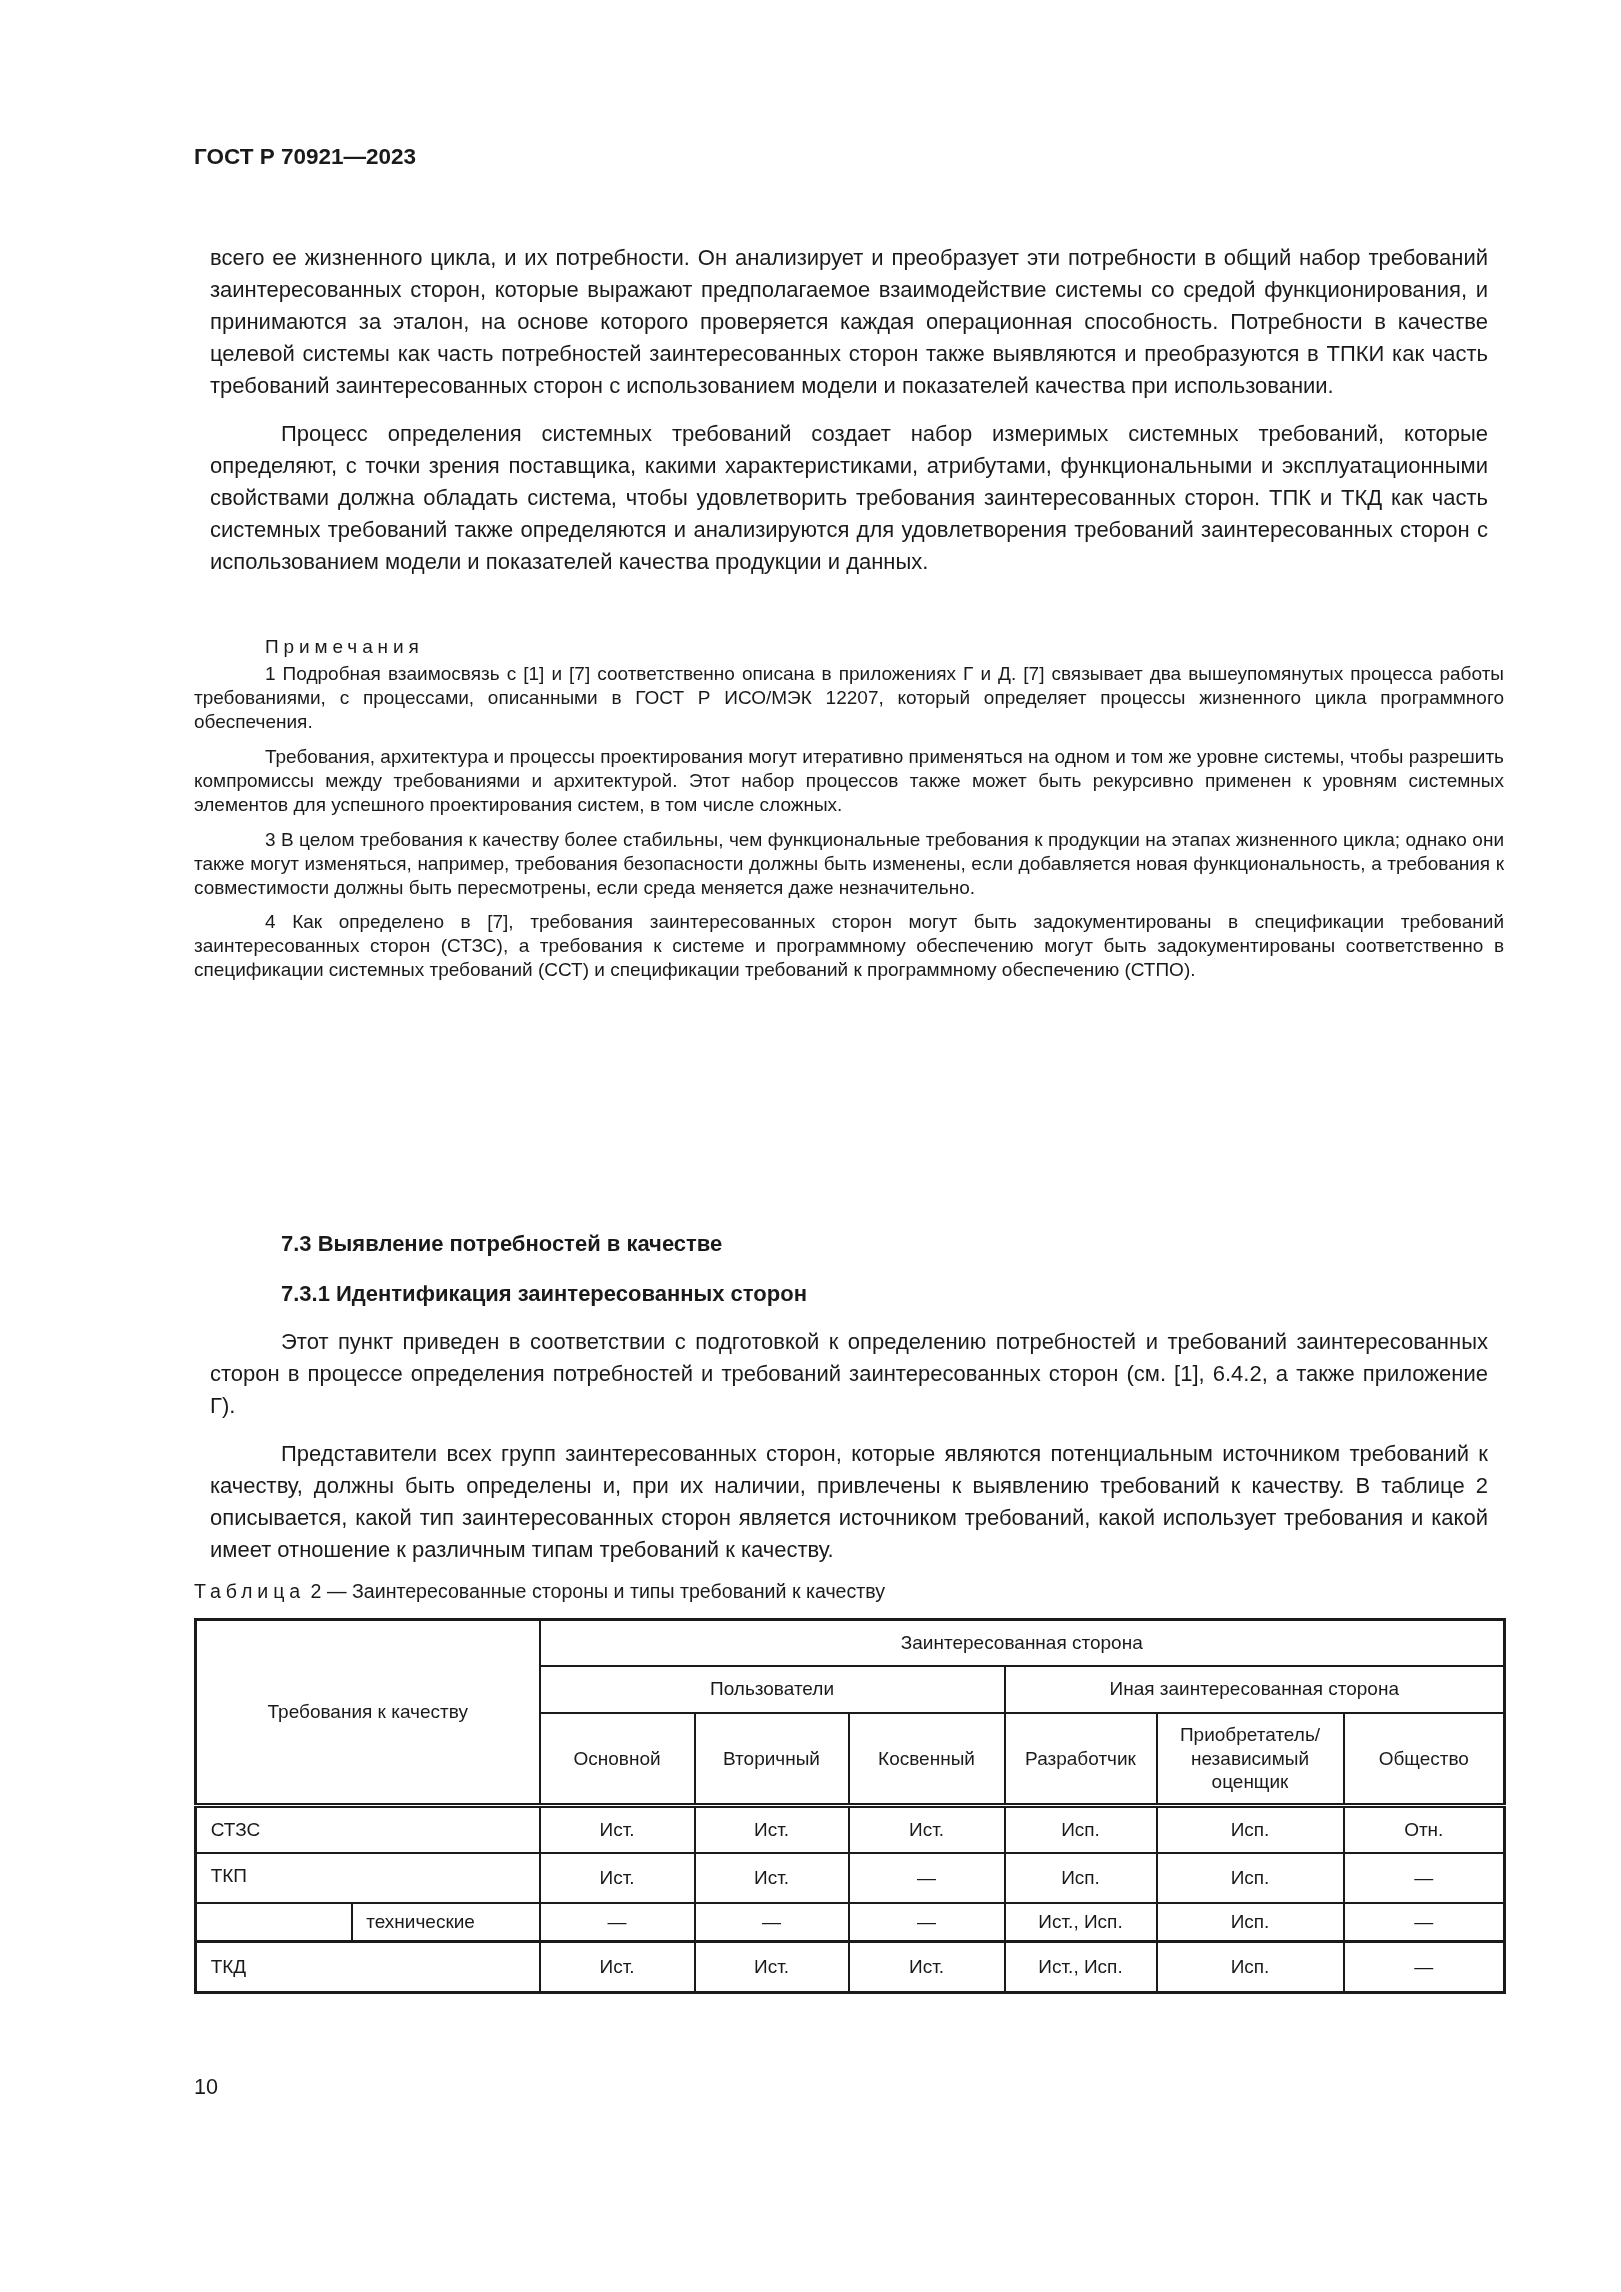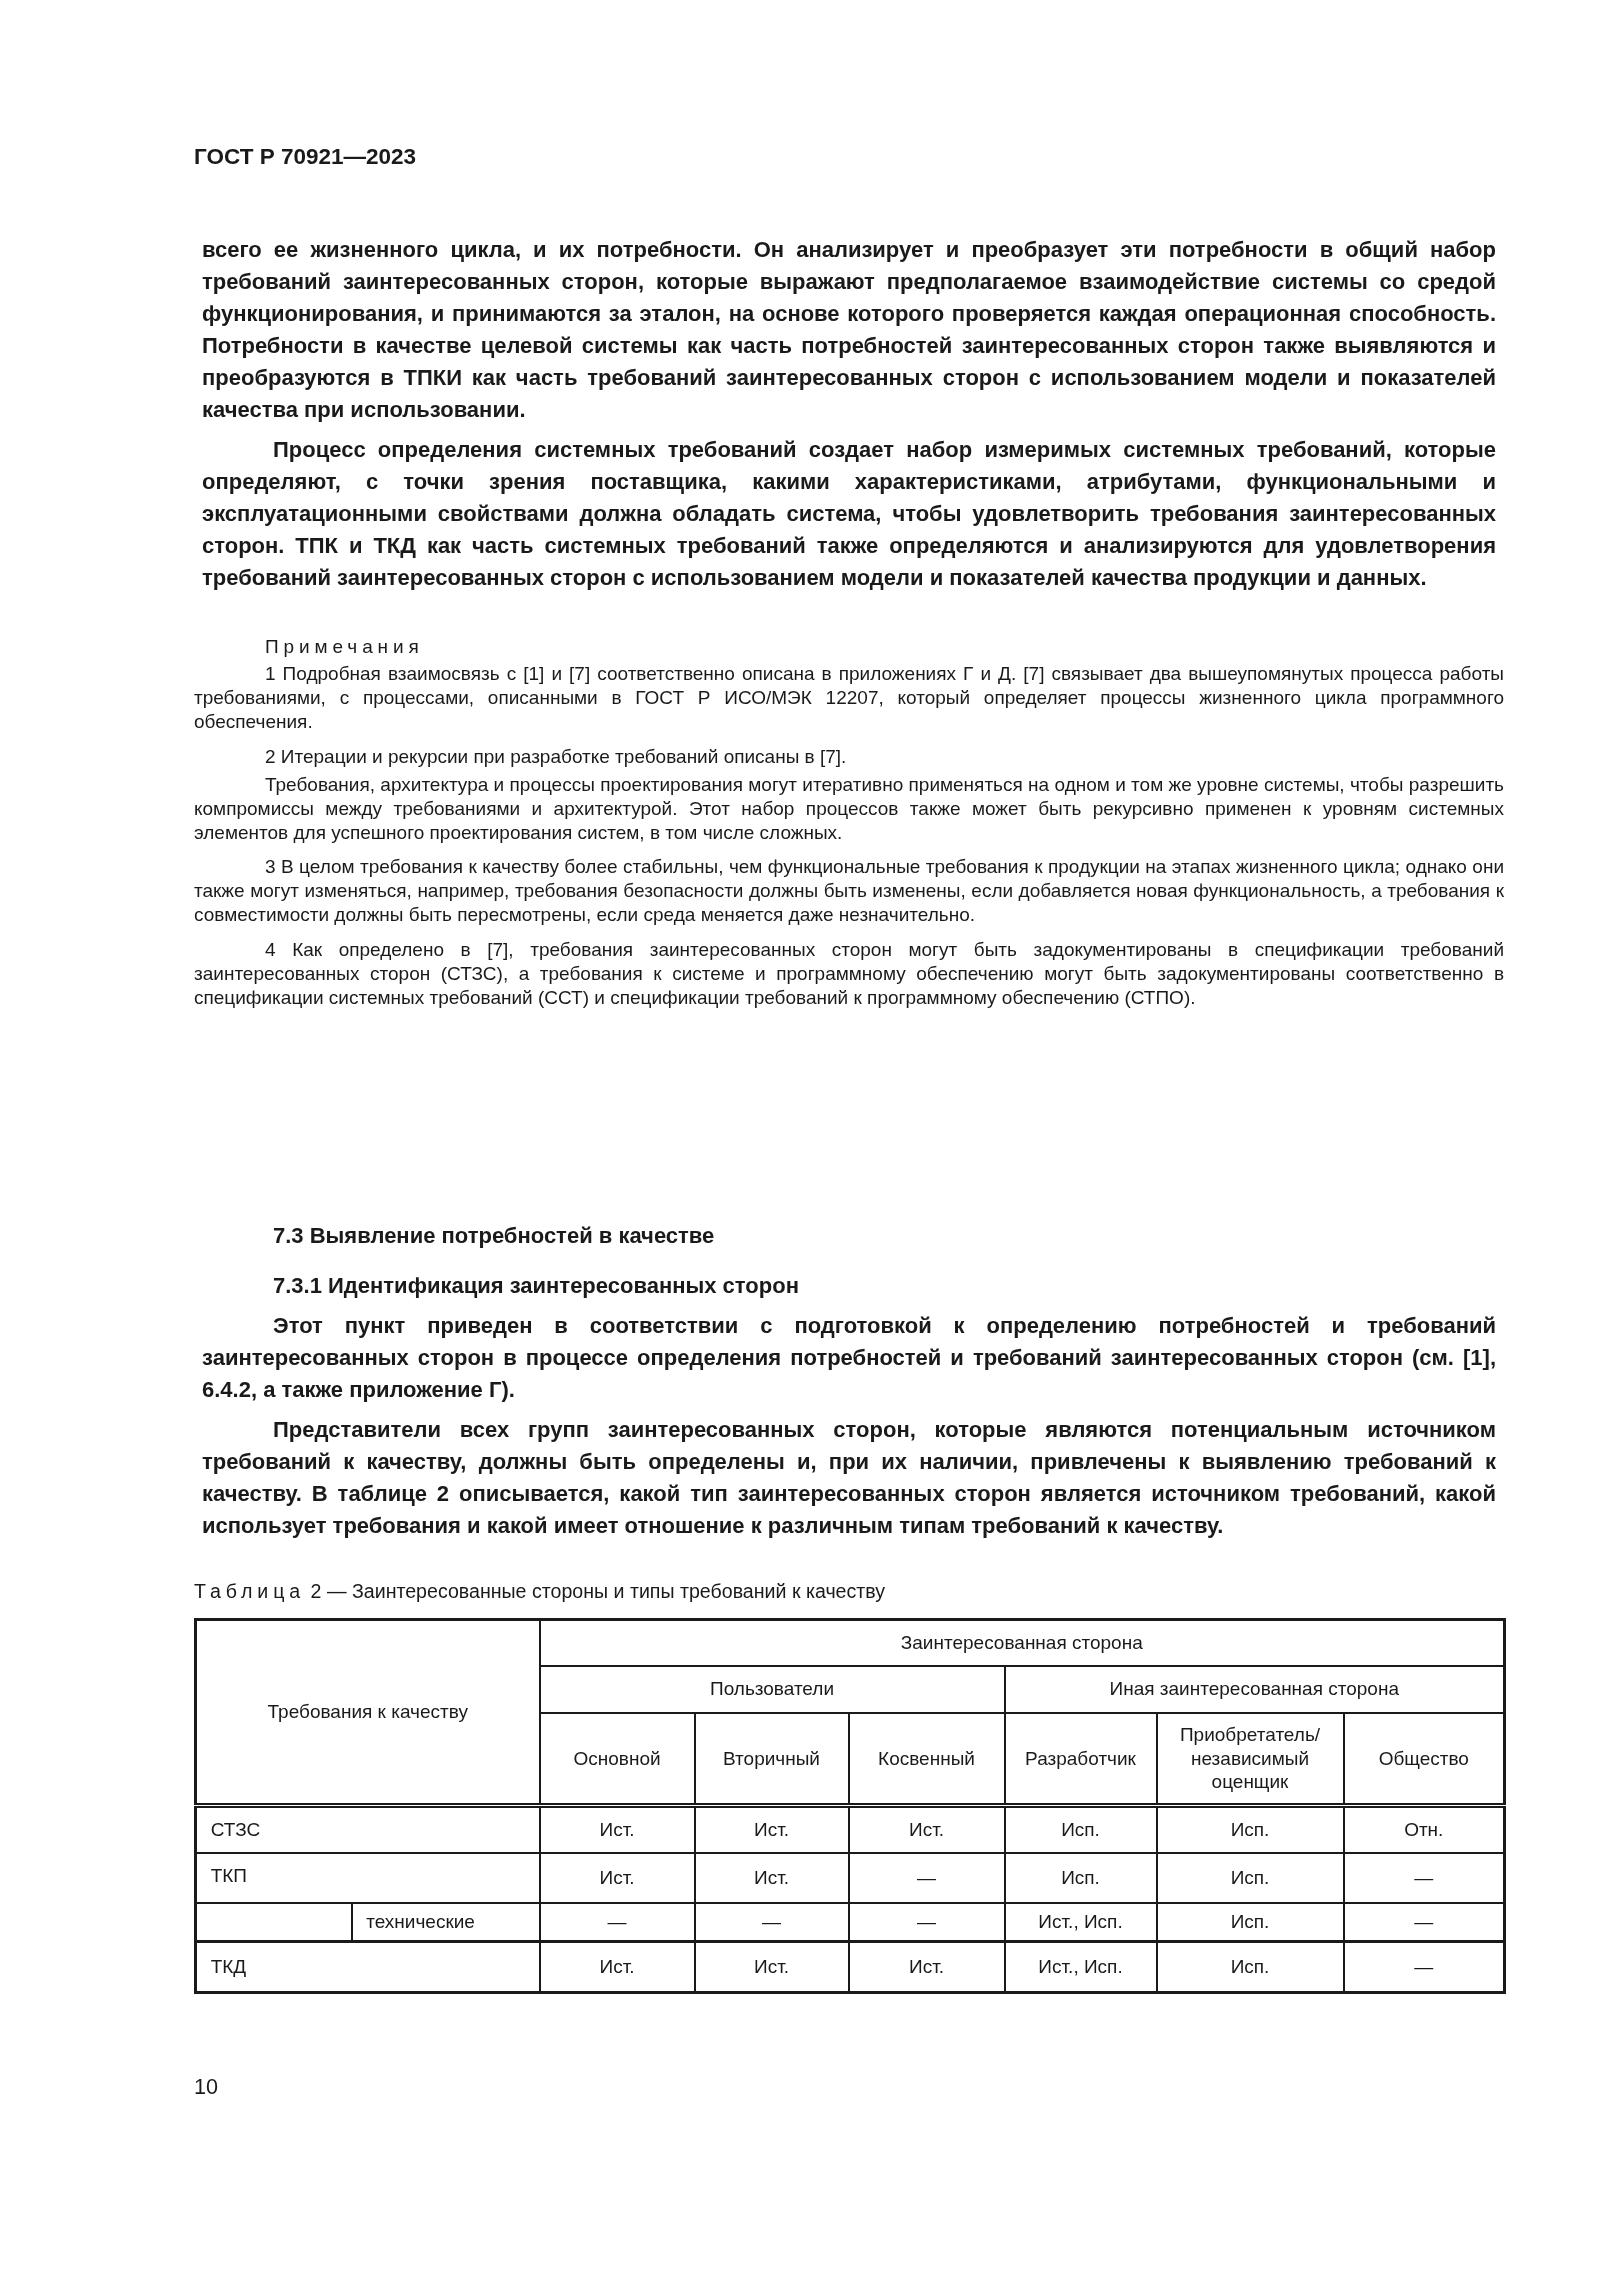--- a/index.html
+++ b/index.html
@@ -1,21 +1,21 @@
 <!DOCTYPE html>
 <html><head>
 <meta charset="utf-8">
 <style>
   html, body { margin:0; padding:0; background:#ffffff; }
   body { width:1621px; height:2293px; position:relative; overflow:hidden;
          font-family:"Liberation Sans", sans-serif; color:#1a1a1a; }
   .blk { position:absolute; left:194px; width:1310px; }
   .hdr { font-weight:bold; font-size:22.5px; top:144px; }
   .body { font-size:22px; line-height:32px; text-align:justify; }
-  .body p { margin:8px;font-weight:bold; }
+  .body p { margin:16px; }
   .ind { text-indent:71px; }
   .note { font-size:19px; line-height:24px; text-align:justify; }
   .note p { margin:0; }
   .spaced { letter-spacing:4.9px; }
   .h2 { font-weight:bold; font-size:22px; }
   .cap { font-size:19.6px; }
   .pnum { position:absolute; left:194px; top:2074px; font-size:21.6px; }
 
   table.t { position:absolute; left:194px; top:1618px; width:1308px;
             border-collapse:collapse; font-size:19px; table-layout:fixed; }
@@ -35,21 +35,20 @@
 <div class="blk hdr">ГОСТ Р 70921—2023</div>
 
 <div class="blk body" style="top:226px;">
   <p>всего ее жизненного цикла, и их потребности. Он анализирует и преобразует эти потребности в общий набор требований заинтересованных сторон, которые выражают предполагаемое взаимодействие системы со средой функционирования, и принимаются за эталон, на основе которого проверяется каждая операционная способность. Потребности в качестве целевой системы как часть потребностей заинтересованных сторон также выявляются и преобразуются в ТПКИ как часть требований заинтересованных сторон с использованием модели и показателей качества при использовании.</p>
   <p class="ind">Процесс определения системных требований создает набор измеримых системных требований, которые определяют, с точки зрения поставщика, какими характеристиками, атрибутами, функциональными и эксплуатационными свойствами должна обладать система, чтобы удовлетворить требования заинтересованных сторон. ТПК и ТКД как часть системных требований также определяются и анализируются для удовлетворения требований заинтересованных сторон с использованием модели и показателей качества продукции и данных.</p>
 </div>
 
 <div class="blk note" style="top:635px;">
   <p class="ind" style="margin-bottom:3px;"><span class="spaced">Примечания</span></p>
   <p class="ind" style="margin-bottom:10.8px;">1 Подробная взаимосвязь с [1] и [7] соответственно описана в приложениях Г и Д. [7] связывает два вышеупомянутых процесса работы требованиями, с процессами, описанными в ГОСТ Р ИСО/МЭК 12207, который определяет процессы жизненного цикла программного обеспечения.</p>
-  <p class="ind" style="margin-bottom:3.9px;">2 Итерации и рекурсии при разработке требований описаны в [7].</p>
   <p class="ind" style="margin-bottom:10.8px;">Требования, архитектура и процессы проектирования могут итеративно применяться на одном и том же уровне системы, чтобы разрешить компромиссы между требованиями и архитектурой. Этот набор процессов также может быть рекурсивно применен к уровням системных элементов для успешного проектирования систем, в том числе сложных.</p>
   <p class="ind" style="margin-bottom:10.8px;">3 В целом требования к качеству более стабильны, чем функциональные требования к продукции на этапах жизненного цикла; однако они также могут изменяться, например, требования безопасности должны быть изменены, если добавляется новая функциональность, а требования к совместимости должны быть пересмотрены, если среда меняется даже незначительно.</p>
   <p class="ind">4 Как определено в [7], требования заинтересованных сторон могут быть задокументированы в спецификации требований заинтересованных сторон (СТЗС), а требования к системе и программному обеспечению могут быть задокументированы соответственно в спецификации системных требований (ССТ) и спецификации требований к программному обеспечению (СТПО).</p>
 </div>
 
 <div class="blk body" style="top:1212px;">
   <p class="ind h2" style="margin-bottom:17.6px;">7.3 Выявление потребностей в качестве</p>
   <p class="ind h2">7.3.1 Идентификация заинтересованных сторон</p>
   <p class="ind">Этот пункт приведен в соответствии с подготовкой к определению потребностей и требований заинтересованных сторон в процессе определения потребностей и требований заинтересованных сторон (см. [1], 6.4.2, а также приложение Г).</p>
   <p class="ind">Представители всех групп заинтересованных сторон, которые являются потенциальным источником требований к качеству, должны быть определены и, при их наличии, привлечены к выявлению требований к качеству. В таблице 2 описывается, какой тип заинтересованных сторон является источником требований, какой использует требования и какой имеет отношение к различным типам требований к качеству.</p>

